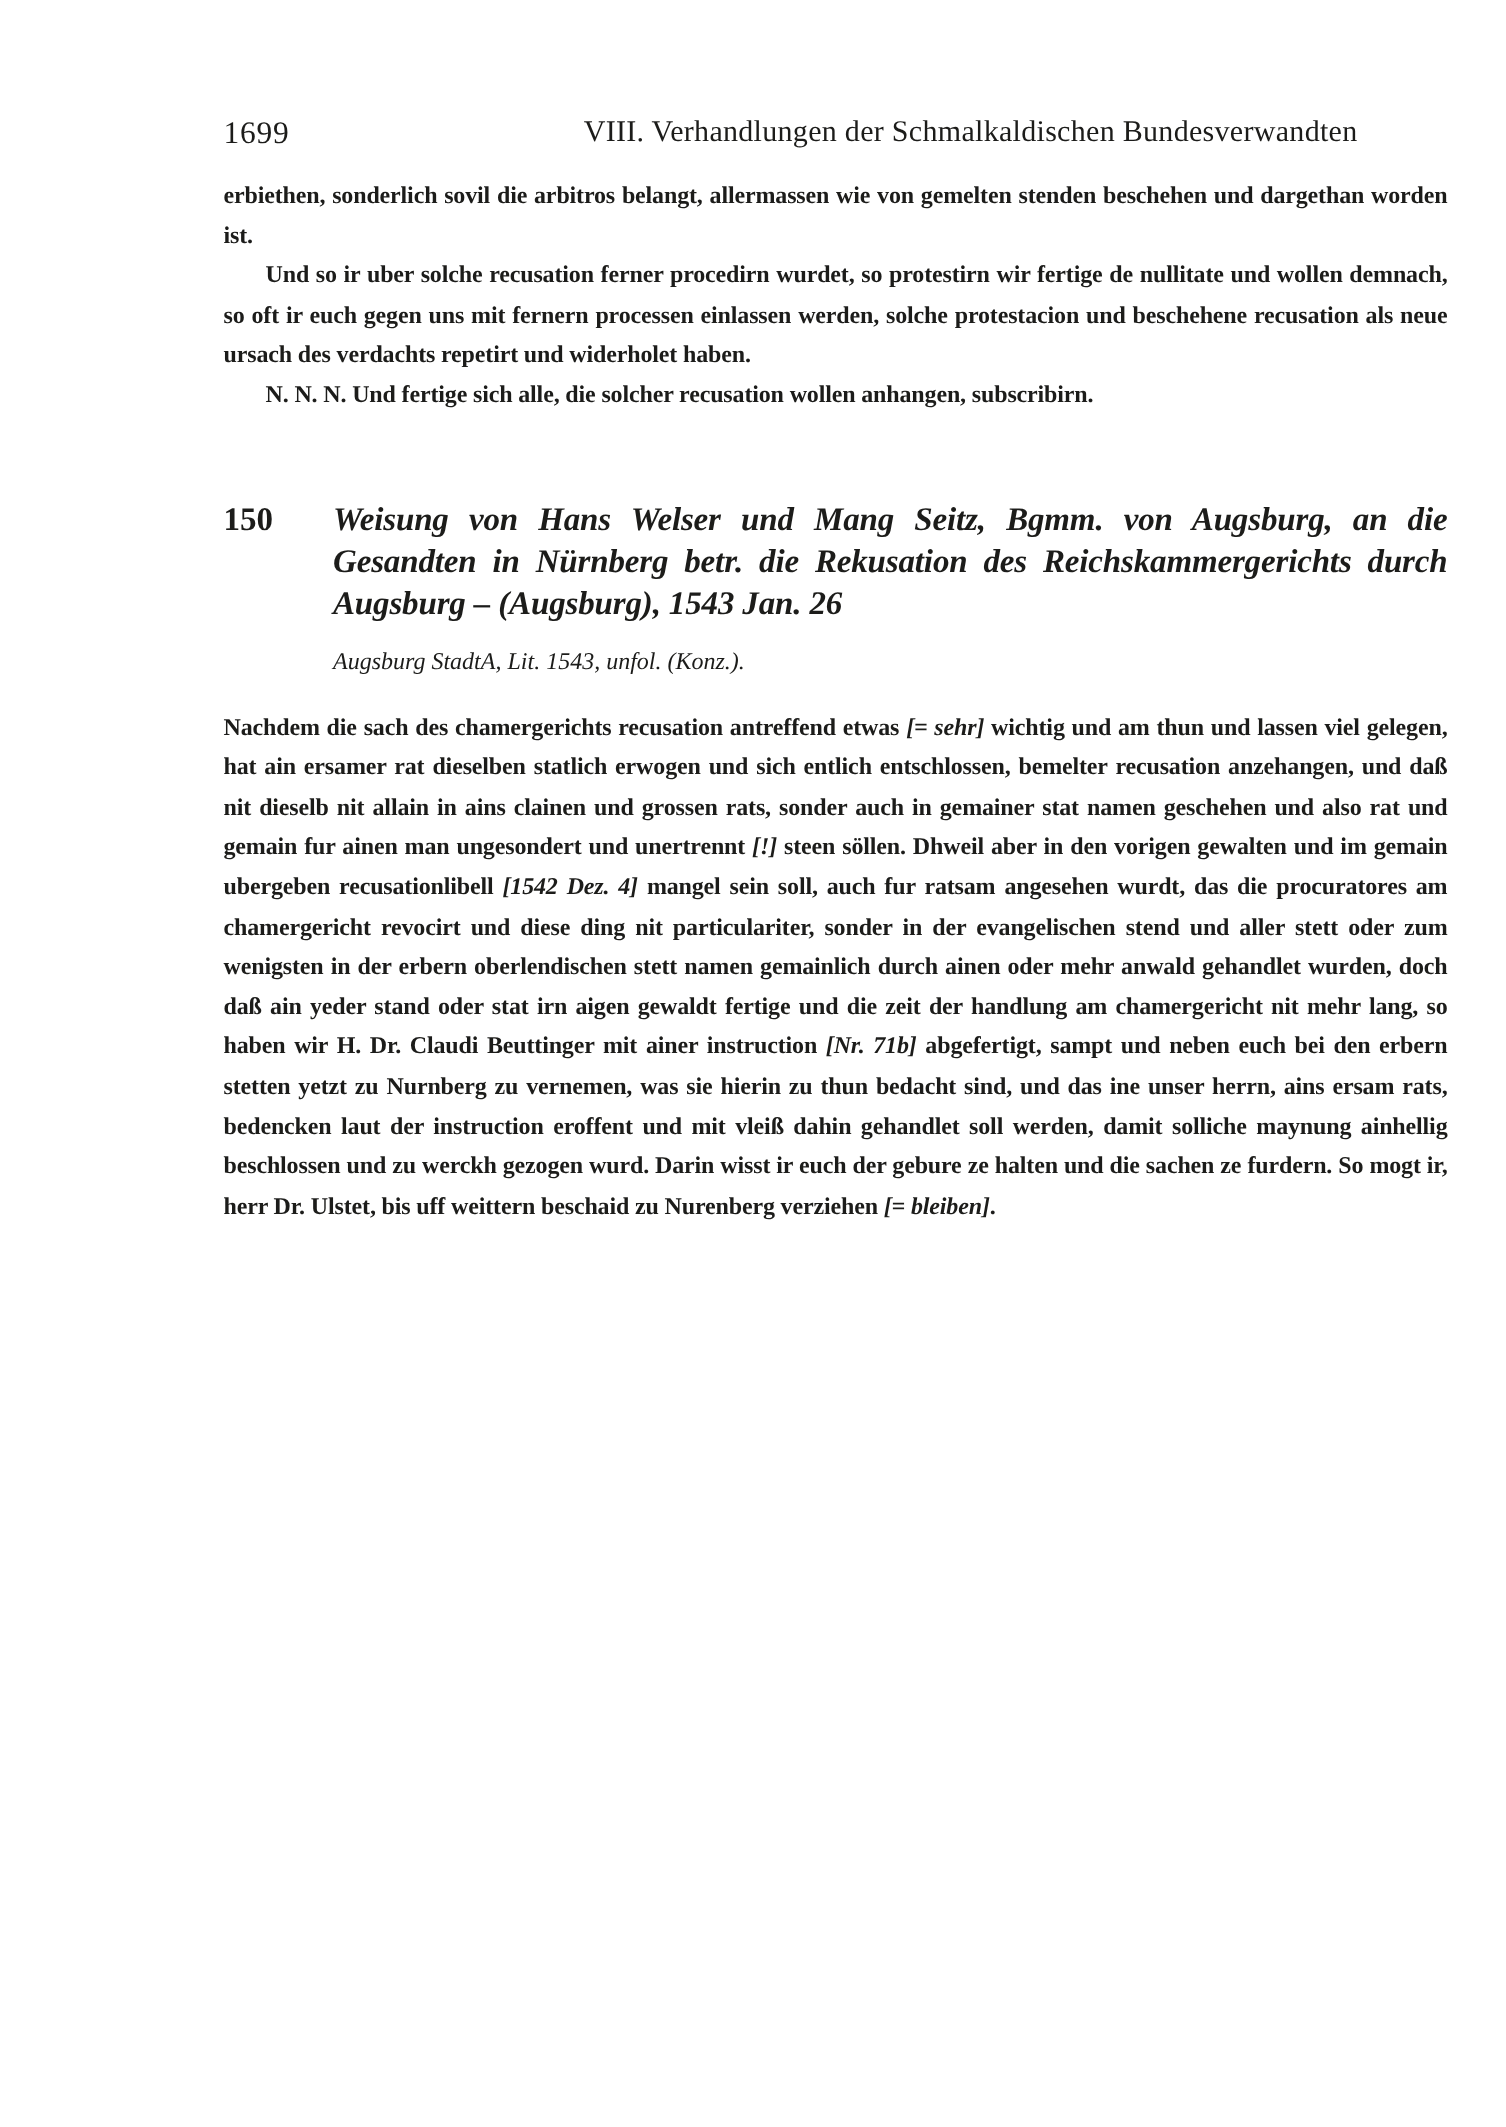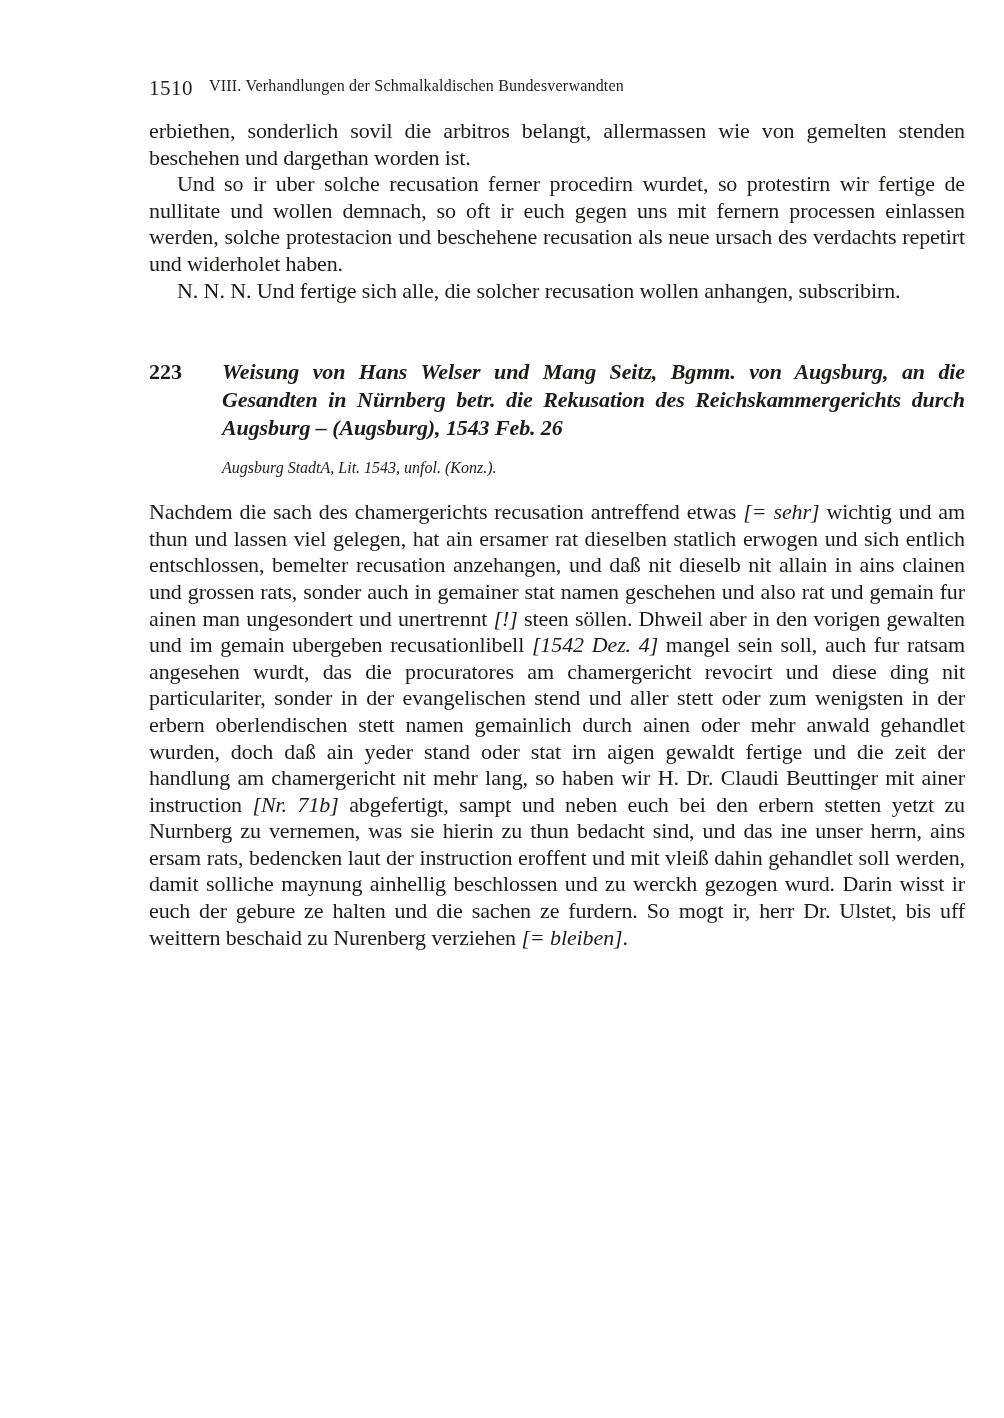--- a/index.html
+++ b/index.html
@@ -28,30 +28,31 @@
     position: absolute;
     left: 0;
     top: 0;
     letter-spacing: 0.5px;
   }
   .chapter-title {
     position: absolute;
     left: 60px;
     right: 60px;
     top: 1px;
-    text-align: left;
-    font-size: 16px;
+    text-align: right;
+    font-size: 20px;
     letter-spacing: 0.2px;
     white-space: nowrap;
   }
   .body-text {
-    font-size: 22px;
+    font-size: 16px;
     line-height: 26.6px;
     text-align: justify;
     letter-spacing: -0.1px;
+    font-weight: bold;
   }
   .continued { margin-top: 14px; }
   .para { margin: 0; }
   .para.indented { text-indent: 28px; }
   .entry { position: relative; margin-top: 54px; }
   .entry-number {
     position: absolute;
     left: 0;
     top: 1px;
     font-weight: bold;
@@ -76,30 +77,30 @@
     margin-top: 19px;
   }
   .entry-body i { font-style: italic; }
 </style>
 </head>
 <body>
 
 <div class="page">
 
   <div class="page-header">
-    <span class="page-number">1510</span>
+    <span class="page-number">1699</span>
     <span class="chapter-title">VIII. Verhandlungen der Schmalkaldischen Bundesverwandten</span>
   </div>
 
   <div class="body-text continued">
     <p class="para"><span>erbiethen, sonderlich sovil die arbitros belangt, allermassen wie von gemelten stenden beschehen und dargethan worden ist.</span></p>
     <p class="para indented"><span>Und so ir uber solche recusation ferner procedirn wurdet, so protestirn wir fertige de nullitate und wollen demnach, so oft ir euch gegen uns mit fernern processen einlassen werden, solche protestacion und beschehene recusation als neue ursach des verdachts repetirt und widerholet haben.</span></p>
     <p class="para indented"><span>N. N. N. Und fertige sich alle, die solcher recusation wollen anhangen, subscribirn.</span></p>
   </div>
 
   <div class="entry">
-    <span class="entry-number">223</span>
-    <p class="entry-title">Weisung von Hans Welser und Mang Seitz, Bgmm. von Augsburg, an die Gesandten in Nürnberg betr. die Rekusation des Reichskammergerichts durch Augsburg – (Augsburg), 1543 Feb. 26</p>
+    <span class="entry-number">150</span>
+    <p class="entry-title">Weisung von Hans Welser und Mang Seitz, Bgmm. von Augsburg, an die Gesandten in Nürnberg betr. die Rekusation des Reichskammergerichts durch Augsburg – (Augsburg), 1543 Jan. 26</p>
     <p class="entry-source">Augsburg StadtA, Lit. 1543, unfol. (Konz.).</p>
     <p class="para body-text entry-body"><span>Nachdem die sach des chamergerichts recusation antreffend etwas </span><i>[= sehr]</i><span> wichtig und am thun und lassen viel gelegen, hat ain ersamer rat dieselben statlich erwogen und sich entlich entschlossen, bemelter recusation anzehangen, und daß nit dieselb nit allain in ains clainen und grossen rats, sonder auch in gemainer stat namen geschehen und also rat und gemain fur ainen man ungesondert und unertrennt </span><i>[!]</i><span> steen söllen. Dhweil aber in den vorigen gewalten und im gemain ubergeben recusationlibell </span><i>[1542 Dez. 4]</i><span> mangel sein soll, auch fur ratsam angesehen wurdt, das die procuratores am chamergericht revocirt und diese ding nit particulariter, sonder in der evangelischen stend und aller stett oder zum wenigsten in der erbern oberlendischen stett namen gemainlich durch ainen oder mehr anwald gehandlet wurden, doch daß ain yeder stand oder stat irn aigen gewaldt fertige und die zeit der handlung am chamergericht nit mehr lang, so haben wir H. Dr. Claudi Beuttinger mit ainer instruction </span><i>[Nr. 71b]</i><span> abgefertigt, sampt und neben euch bei den erbern stetten yetzt zu Nurnberg zu vernemen, was sie hierin zu thun bedacht sind, und das ine unser herrn, ains ersam rats, bedencken laut der instruction eroffent und mit vleiß dahin gehandlet soll werden, damit solliche maynung ainhellig beschlossen und zu werckh gezogen wurd. Darin wisst ir euch der gebure ze halten und die sachen ze furdern. So mogt ir, herr Dr. Ulstet, bis uff weittern beschaid zu Nurenberg verziehen </span><i>[= bleiben]</i><span>.</span></p>
   </div>
 
 </div>
 
 </body></html>

